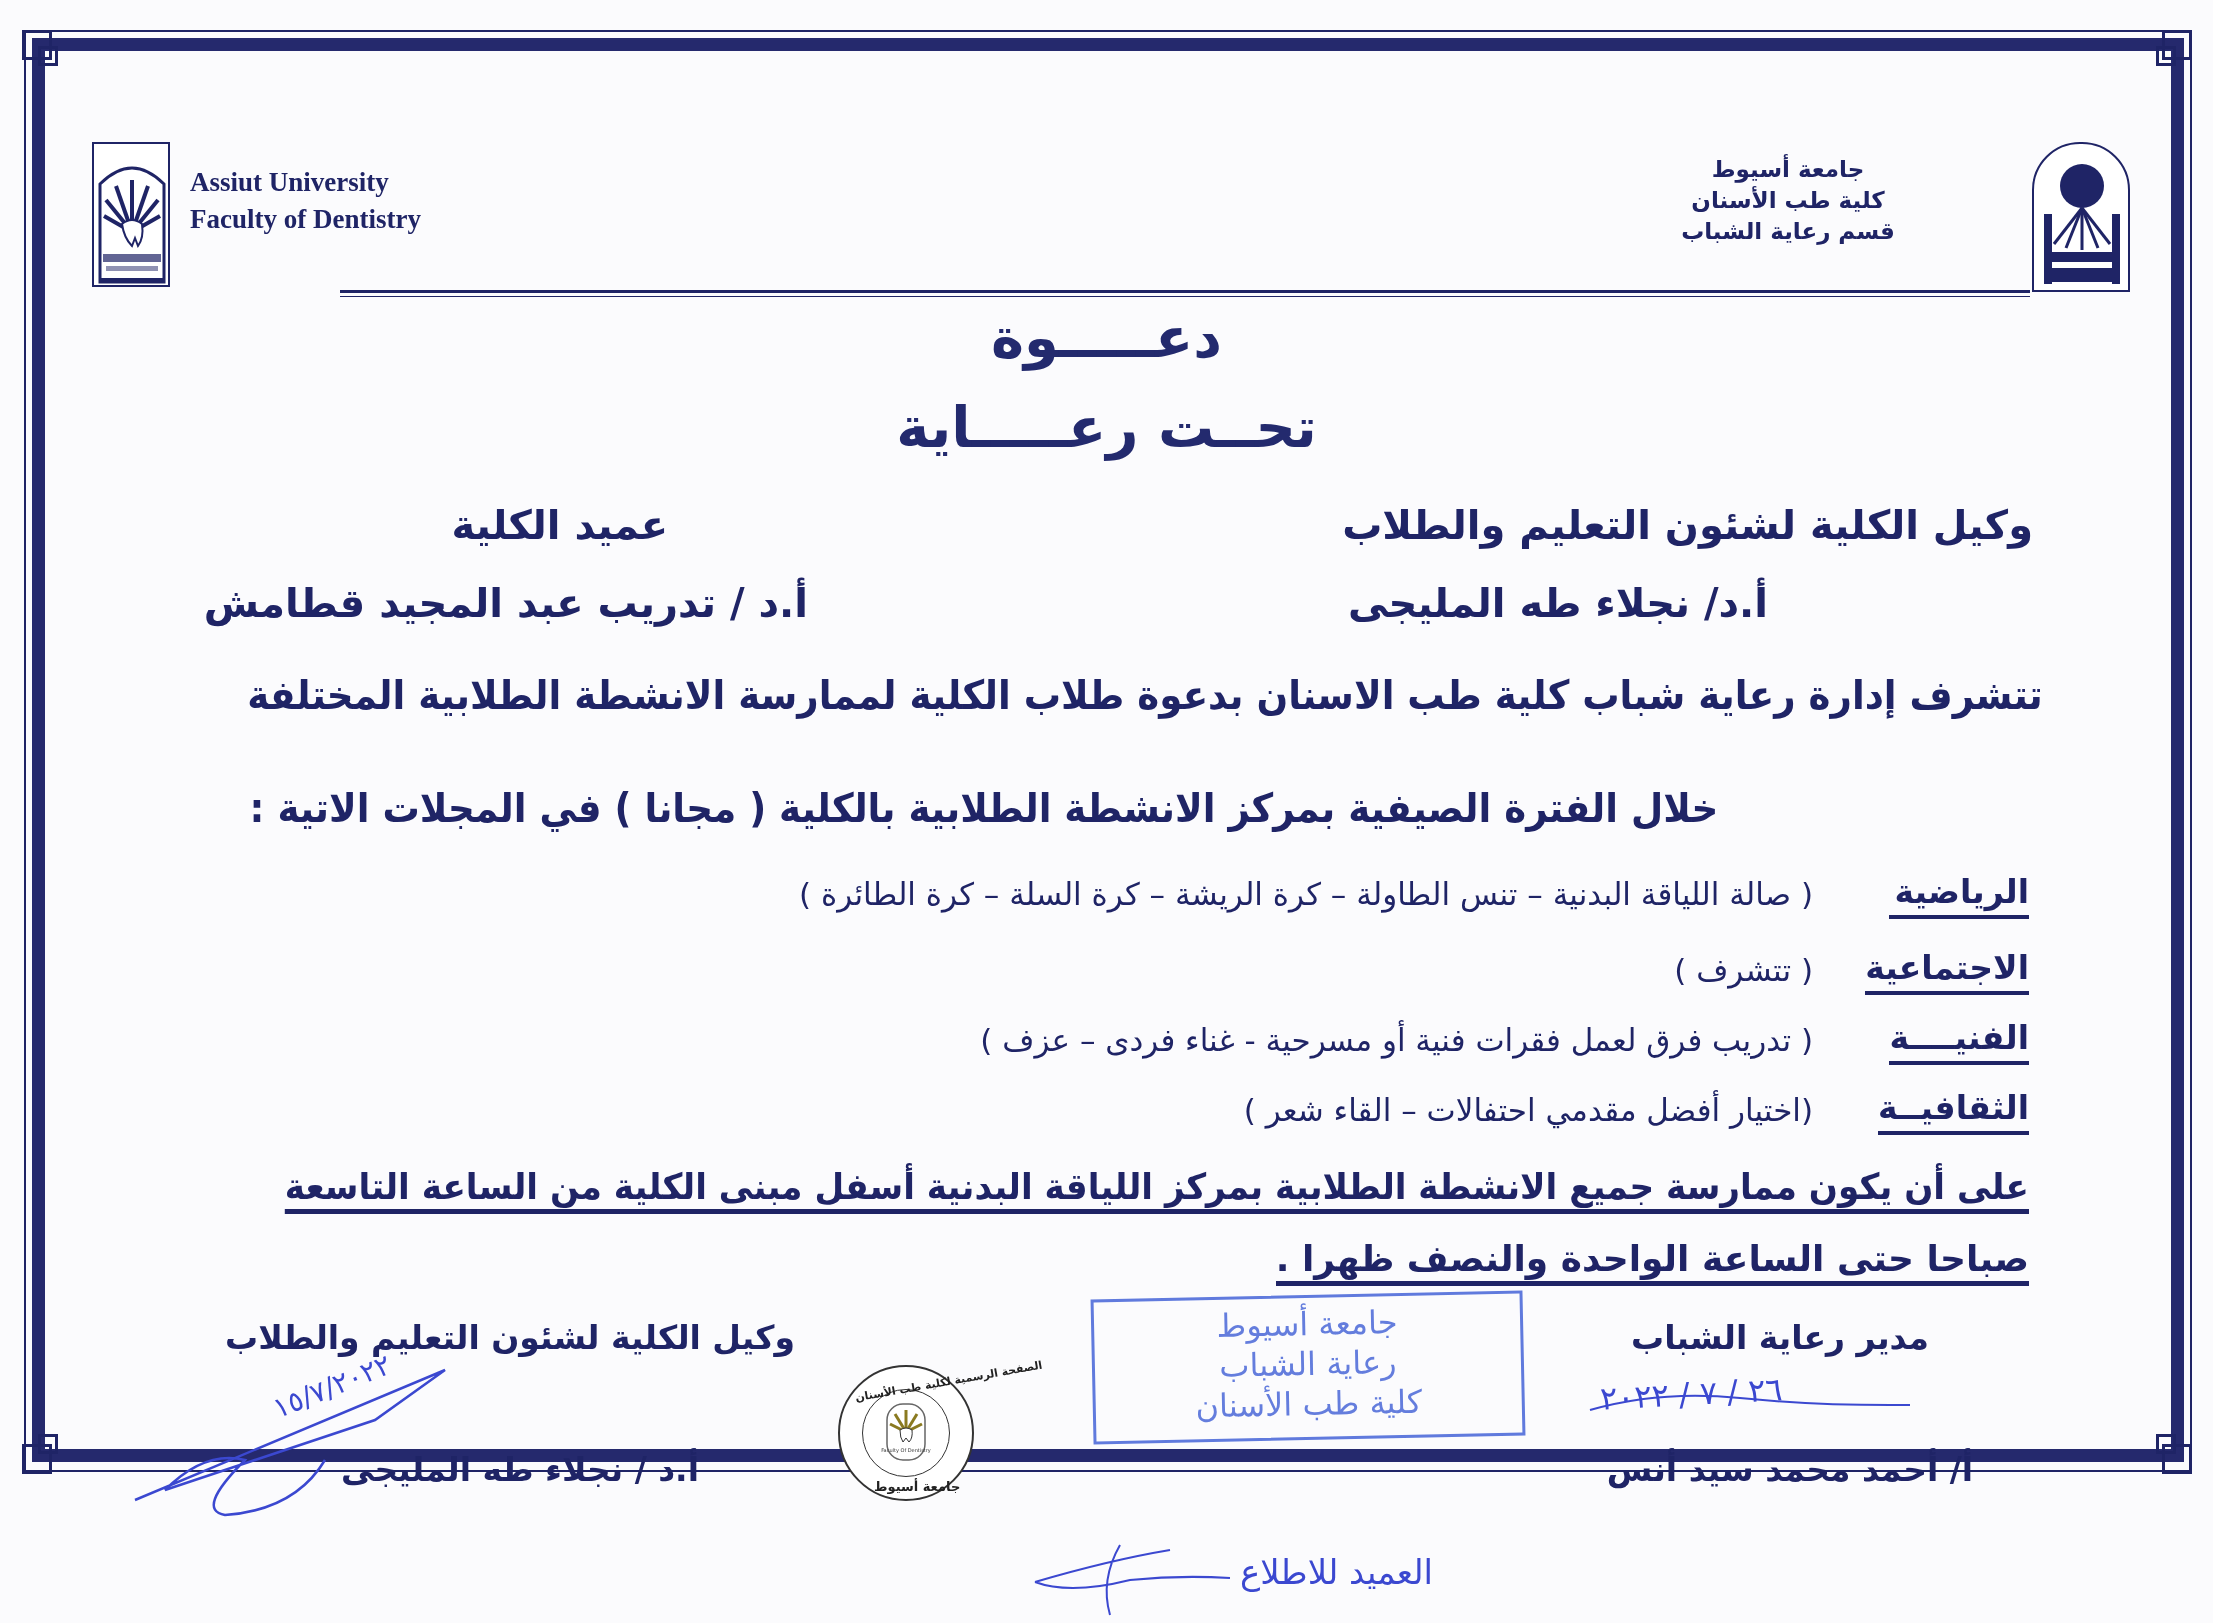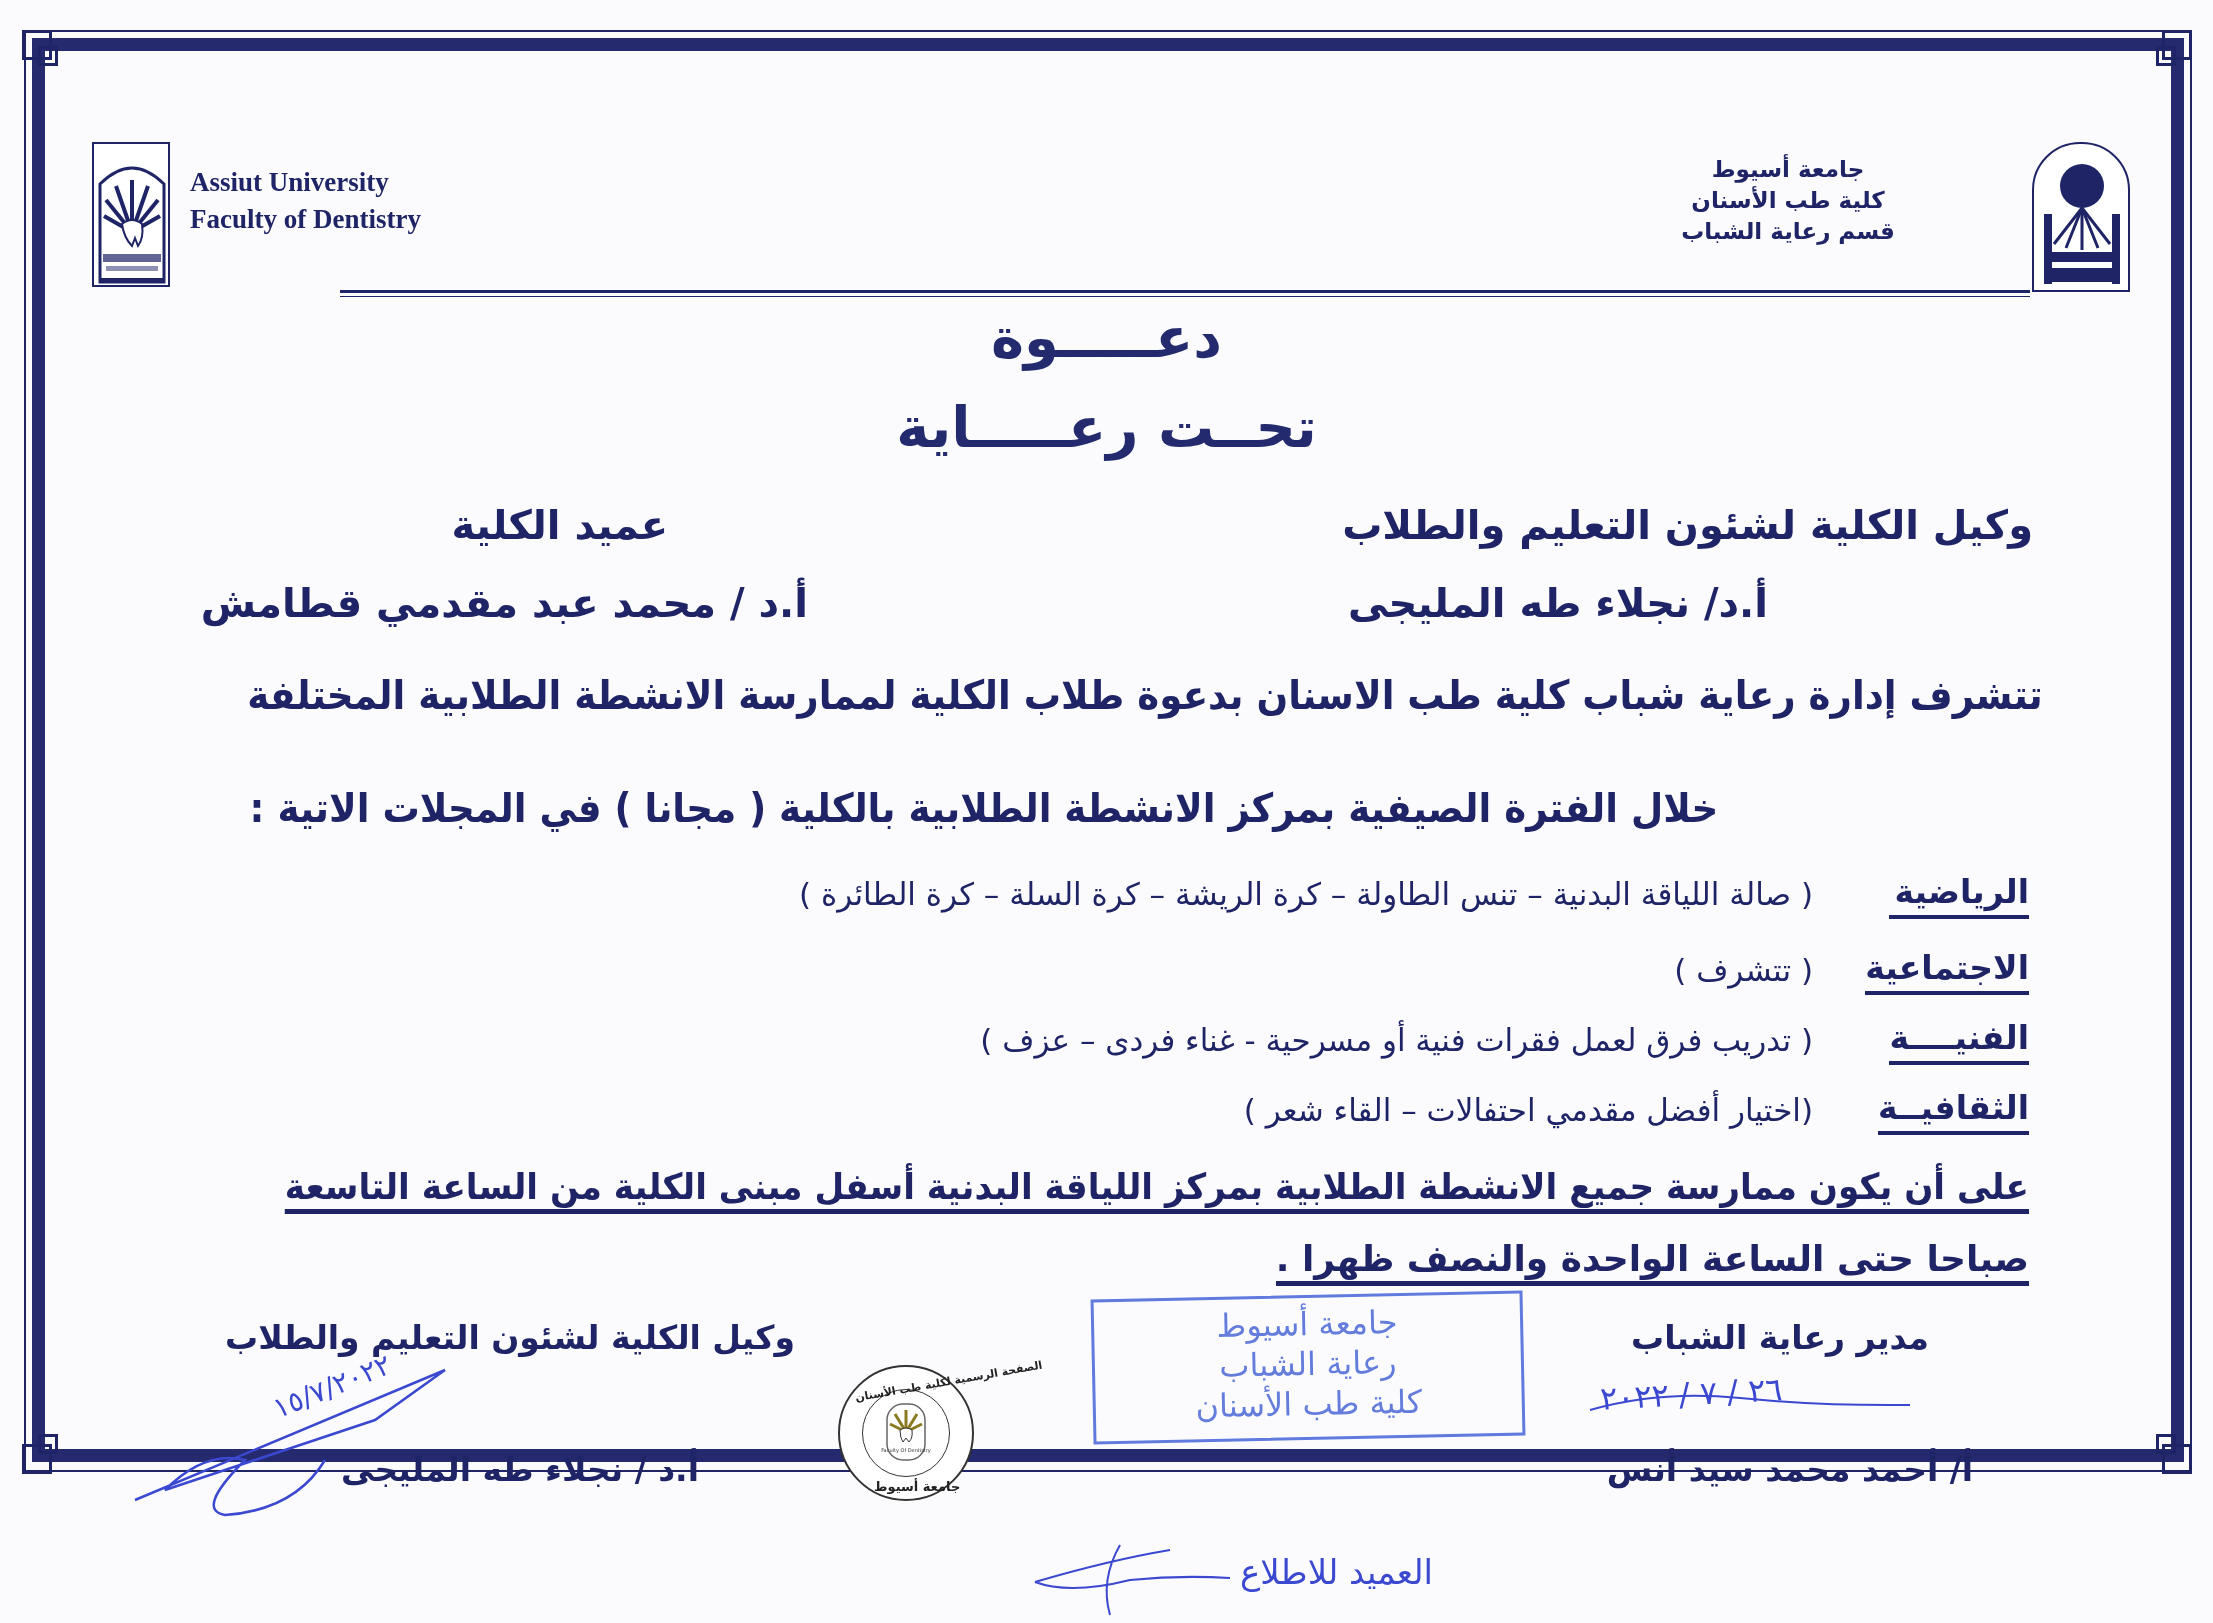--- a/index.html
+++ b/index.html
@@ -114,21 +114,21 @@
   <div class="rule" style="left:340px;top:290px;width:1690px;"></div>
   <div class="rule-thin" style="left:340px;top:296px;width:1690px;"></div>
 </div>
 
 <div class="title" style="top:305px;font-size:56px;">دعـــــوة</div>
 <div class="title" style="top:395px;font-size:56px;">تحــت رعـــــاية</div>
 
 <div class="line ink" style="right:180px;top:502px;font-size:40px;">وكيل الكلية لشئون التعليم والطلاب</div>
 <div class="line ink" style="right:1545px;top:502px;font-size:40px;">عميد الكلية</div>
 <div class="line ink" style="right:445px;top:580px;font-size:40px;">أ.د/ نجلاء طه المليجى</div>
-<div class="line ink" style="right:1405px;top:580px;font-size:40px;">أ.د / محمد عبد مقدمي قطامش</div>
+<div class="line ink" style="right:1405px;top:580px;font-size:40px;">أ.د / تدريب عبد المجيد قطامش</div>
 
 <div class="line ink condensed" style="right:170px;top:672px;font-size:40px;transform:scaleX(0.93);">تتشرف إدارة رعاية شباب كلية طب الاسنان بدعوة طلاب الكلية لممارسة الانشطة الطلابية المختلفة</div>
 <div class="line ink condensed" style="right:495px;top:785px;font-size:40px;transform:scaleX(0.93);">خلال الفترة الصيفية بمركز الانشطة الطلابية بالكلية ( مجانا ) في المجلات الاتية :</div>
 
 <div>
   <div class="cat ink" style="right:184px;top:872px;">
     <span class="cat-label">الرياضية</span>
   </div>
   <div class="cat-items ink" style="right:400px;top:876px;">( صالة اللياقة البدنية – تنس الطاولة – كرة الريشة – كرة السلة – كرة الطائرة )</div>
 

